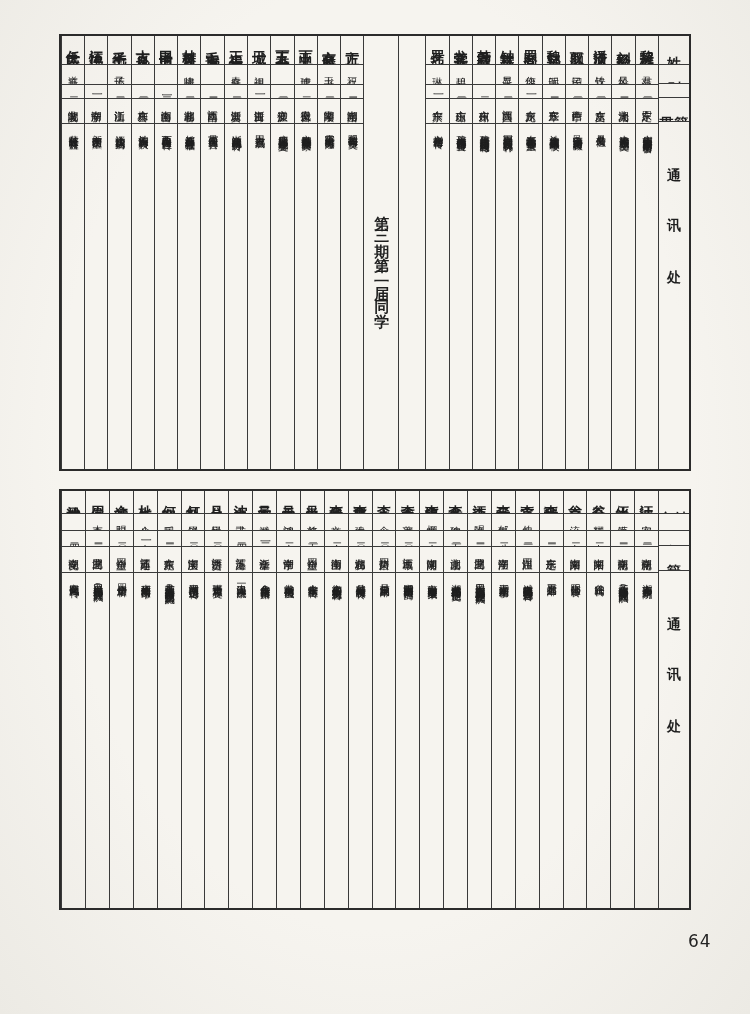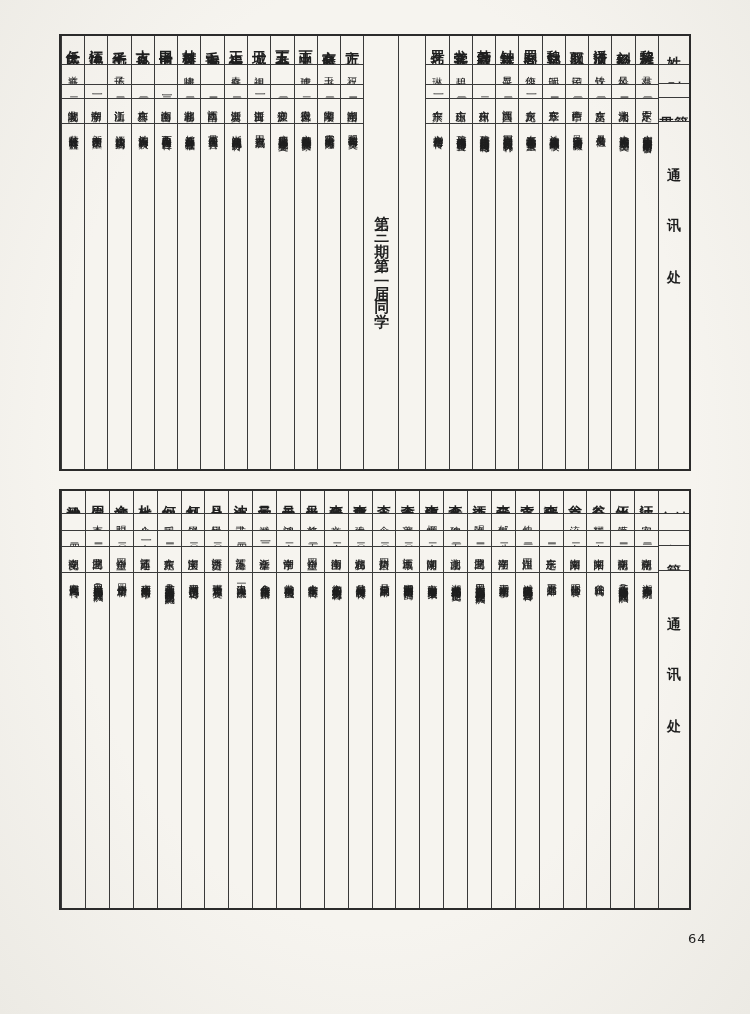--- a/index.html
+++ b/index.html
@@ -75,21 +75,21 @@
 
   .title-col .cell-full{border-top:none;flex:1;display:flex;justify-content:center;padding:2px 1px;}
   .title-col .cell-full > span{
     writing-mode:vertical-rl;text-orientation:upright;
     font-size:15px;font-weight:bold;letter-spacing:14px;
     margin:auto 0;padding-top:14px;
   }
   .spacer-col .cell-full{border-top:none;flex:1;}
 
   .page-number{
-    position:absolute;font-size:13px;color:#242424;letter-spacing:1px;
+    position:absolute;font-size:17px;color:#242424;letter-spacing:1px;
   }
 </style>
 </head>
 <body>
 
 <div class="page">
   <div id="table-top" class="vtable t-top" style="left:59px;top:34px;width:632px;height:437px;">
       <div class="col header-col">
         <div class="cell cell-name">
           <span>姓名</span>

